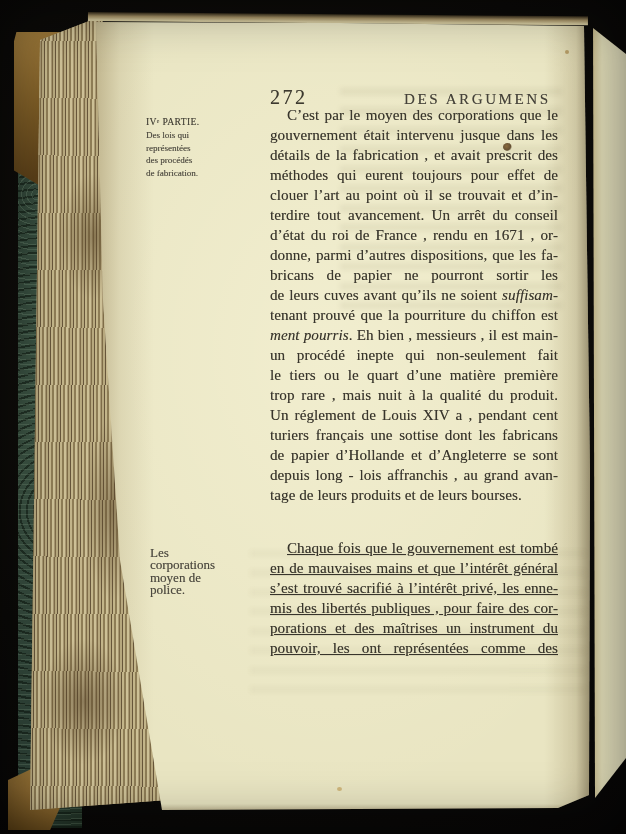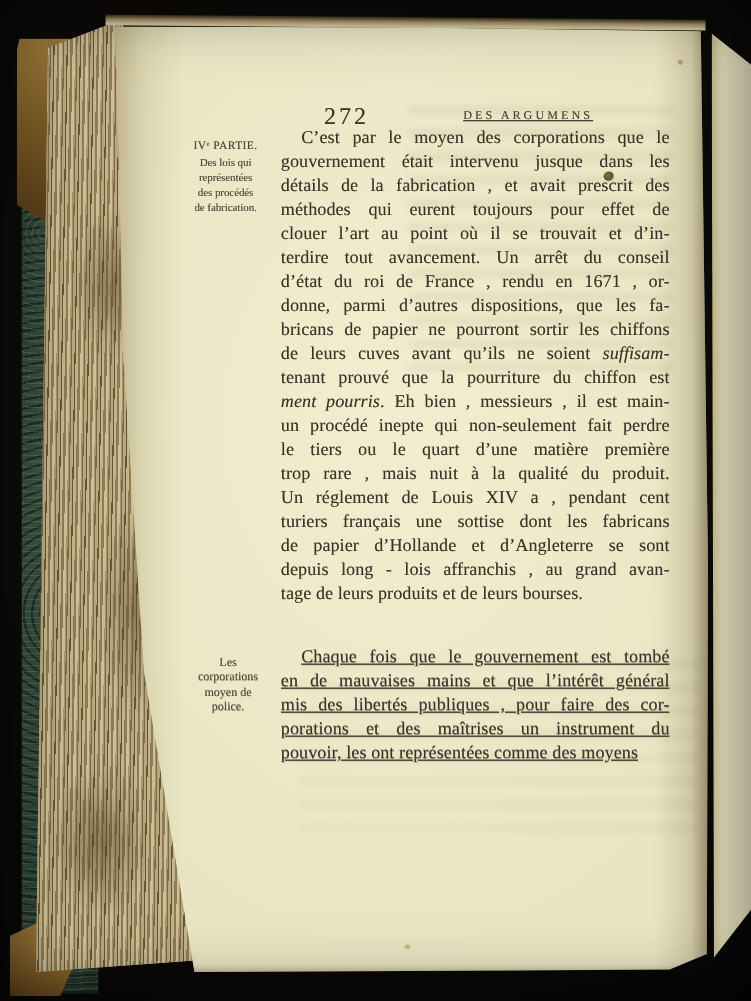--- a/index.html
+++ b/index.html
@@ -72,30 +72,31 @@
   .ghost-b { left:160px; top:534px; width:336px; height:150px; opacity:.3;
     background: repeating-linear-gradient(180deg, rgba(110,100,68,.17) 0 7px, rgba(110,100,68,0) 7px 19.5px); }
   .spot { position:absolute; border-radius:50%; }
   .spot-ink { left:413px; top:127px; width:9px; height:8px; opacity:.85;
     background: radial-gradient(circle at 40% 40%, #7a5526 0%, #4f371a 55%, rgba(79,55,26,0) 78%); }
   .spot-freckle { left:475px; top:34px; width:4px; height:4px; background:#a98c52; opacity:.8; }
   .spot-bottom { left:247px; top:771px; width:5px; height:4px; background:#c3a35c; opacity:.7; }
   
   .txt { position:absolute; color:#37342b; text-shadow:.2px .2px .3px rgba(55,50,40,.45); }
   .folio { left:234px; top:86px; font-size:20px; letter-spacing:2.5px; color:#3c392f;margin-left:36px; }
-  .running { left:386px; top:91px; font-size:10px; letter-spacing:2.6px; color:#45423a;text-decoration:underline; }
-  .note { text-align:center; color:#4c4940; }
+  .running { left:404px; top:91px; font-size:15px; letter-spacing:2.6px; color:#45423a; }
+  .note { color:#4c4940; }
   .note-1 { left:146px; top:116px; width:84px; font-size:9px; line-height:12.8px; }
-  .note-2 { left:150px; top:547px; width:80px; font-size:10px; line-height:12.4px; }
+  .note-2 { left:150px; top:547px; width:80px; font-size:13px; line-height:12.4px; }
   .note-title { font-size:9.5px; letter-spacing:.4px; color:#454238; }
   .para { width:324px; font-size:15px; }
   .para .line {
     height:20px; line-height:20px; overflow:hidden;
     text-align:justify; text-align-last:justify; text-justify:inter-word;
     letter-spacing:.1px;
+    margin-left:36px;
   }
   .para .line.indent { padding-left:17px; }
   .para .line.noj { text-align-last:left; }
   .it { font-style:italic; }
   #p1 { left:234px; top:105px; }
   #p2 { left:234px; top:538px;text-decoration:underline; }
 </style>
 </head>
 <body>
 
@@ -153,18 +154,19 @@
     <div class="line">Un réglement de Louis XIV a , pendant cent</div>
     <div class="line">turiers français une sottise dont les fabricans</div>
     <div class="line">de papier d’Hollande et d’Angleterre se sont</div>
     <div class="line">depuis long - lois affranchis , au grand avan-</div>
     <div class="line noj">tage de leurs produits et de leurs bourses.</div>
   </div>
 
   <div class="txt para" id="p2">
     <div class="line indent">Chaque fois que le gouvernement est tombé</div>
     <div class="line">en de mauvaises mains et que l’intérêt général</div>
+    <div class="line">s’est trouvé sacrifié à l’intérêt privé, les enne-</div>
     <div class="line">mis des libertés publiques , pour faire des cor-</div>
     <div class="line">porations et des maîtrises un instrument du</div>
     <div class="line noj">pouvoir, les ont représentées comme des moyens</div>
   </div>
 
 </div>
 
 </body></html>

